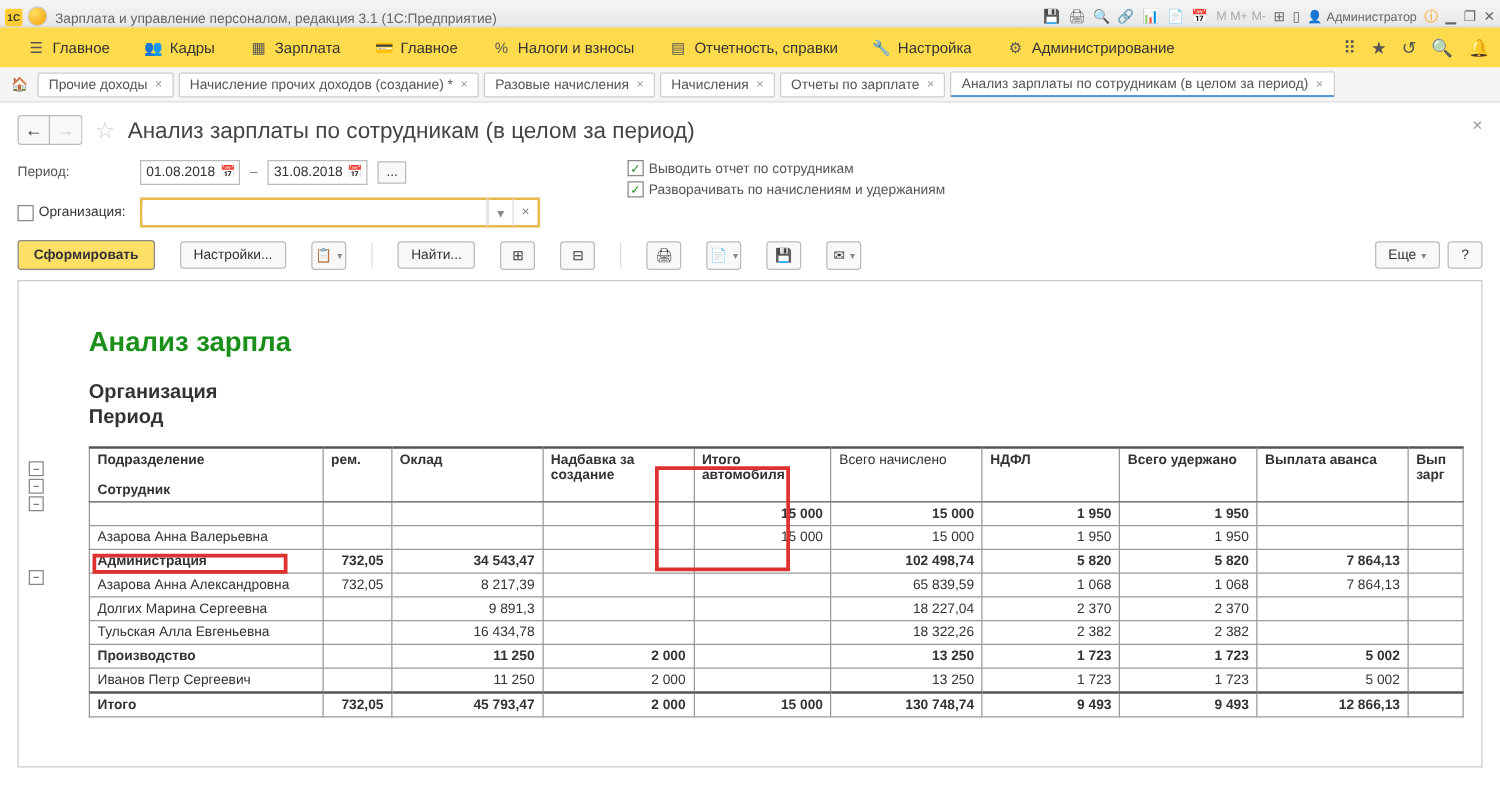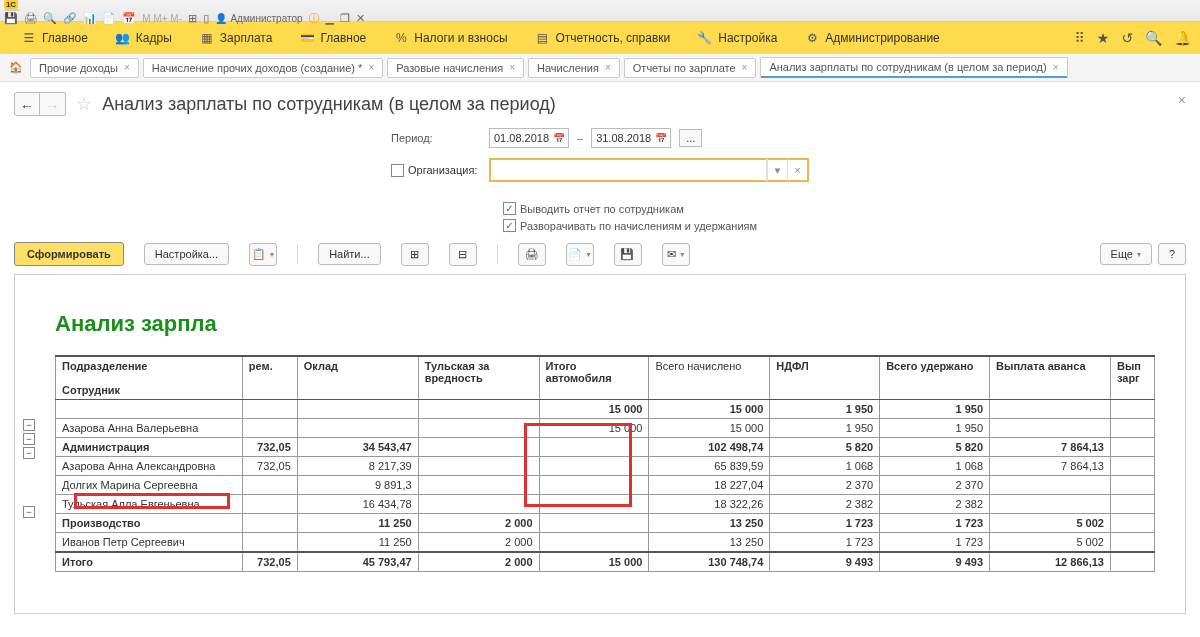--- a/index.html
+++ b/index.html
@@ -1,17 +1,17 @@
 <!DOCTYPE html>
 <html><head>
 <meta charset="utf-8">
 <style>
 * { box-sizing: border-box; margin: 0; padding: 0; font-family: Arial, sans-serif; }
 body { background: #fff; font-size: 11px; color: #333; overflow: hidden; width: 1200px; height: 637px; }
-.titlebar { background: linear-gradient(#f5f5f5, #e8e8e8); height: 22px; display: flex; align-items: flex-start; padding: 0 4px; border-bottom: 1px solid #ccc; font-size: 11px; flex-direction: column; }
+.titlebar { background: linear-gradient(#f5f5f5, #e8e8e8); height: 22px; display: flex; align-items: flex-end; padding: 0 4px; border-bottom: 1px solid #ccc; font-size: 11px; }
 .titlebar .logo { width: 14px; height: 14px; background: #fc3; border-radius: 2px; margin-right: 4px; display: flex; align-items: center; justify-content: center; font-size: 8px; font-weight: bold; }
 .titlebar .orb { width: 16px; height: 16px; border-radius: 50%; background: radial-gradient(circle at 30% 30%, #ffe066, #f59f00); margin-right: 6px; border: 1px solid #ccc; }
 .titlebar .title { color: #666; flex: 1; }
 .titlebar .sysicons { display: flex; gap: 6px; align-items: center; color: #666; }
 .titlebar .sysicons span { cursor: pointer; }
 .mainmenu { background: #fedb4d; height: 32px; display: flex; align-items: center; padding: 0 8px; font-size: 12px; }
 .mainmenu .mitem { display: flex; align-items: center; gap: 6px; padding: 0 14px; height: 32px; cursor: pointer; }
 .mainmenu .micon { width: 14px; height: 14px; display: flex; align-items: center; justify-content: center; color: #555; }
 .mainmenu .right { margin-left: auto; display: flex; gap: 12px; color: #555; font-size: 14px; }
 .mainmenu .right span { cursor: pointer; }
@@ -22,21 +22,21 @@
 .tab .close { color: #999; font-size: 10px; }
 .content { padding: 10px 14px; position: relative; }
 .header-row { display: flex; align-items: center; gap: 10px; margin-bottom: 12px; }
 .navbtn { border: 1px solid #bbb; background: #f8f8f8; width: 26px; height: 24px; display: flex; align-items: center; justify-content: center; cursor: pointer; font-size: 14px; }
 .navbtn-group { display: flex; }
 .navbtn-group .navbtn:first-child { border-radius: 3px 0 0 3px; }
 .navbtn-group .navbtn:last-child { border-radius: 0 3px 3px 0; border-left: none; }
 .star { color: #ccc; font-size: 18px; cursor: pointer; }
 .page-title { font-size: 18px; color: #444; }
 .close-page { position: absolute; right: 14px; top: 10px; color: #999; cursor: pointer; font-size: 14px; }
-.params { display: flex; align-items: center; gap: 20px; margin-bottom: 10px; flex-direction: column; }
+.params { display: flex; align-items: flex-start; gap: 10px; margin-bottom: 10px; }
 .param-left { display: flex; flex-direction: column; gap: 10px; }
 .param-row { display: flex; align-items: center; gap: 8px; }
 .param-label { color: #555; width: 90px; }
 .date-input { border: 1px solid #bbb; padding: 3px 4px; width: 80px; display: flex; align-items: center; gap: 4px; background: #fff; }
 .date-input .calicon { color: #888; font-size: 10px; }
 .dash { color: #777; }
 .dots-btn { border: 1px solid #bbb; background: #f8f8f8; padding: 2px 6px; cursor: pointer; }
 .org-input { border: 2px solid #e8b84a; background: #fff; width: 320px; height: 24px; display: flex; align-items: center; }
 .org-input input { border: none; flex: 1; padding: 0 4px; font-size: 11px; outline: none; }
 .org-btns { display: flex; border-left: 1px solid #ddd; }
@@ -44,41 +44,42 @@
 .checkbox-col { display: flex; flex-direction: column; gap: 4px; color: #555; }
 .checkbox-row { display: flex; align-items: center; gap: 4px; }
 .chk { width: 13px; height: 13px; border: 1px solid #888; background: #fff; display: flex; align-items: center; justify-content: center; color: #1a8f1a; font-size: 10px; }
 .toolbar { display: flex; align-items: center; gap: 20px; margin-bottom: 8px; }
 .btn { border: 1px solid #bbb; background: #f8f8f8; padding: 4px 10px; cursor: pointer; border-radius: 3px; font-size: 11px; display: flex; align-items: center; gap: 4px; }
 .btn.primary { background: #ffe066; border-color: #888; font-weight: bold; padding: 5px 12px; }
 .btn.icon-only { padding: 4px 6px; width: 28px; justify-content: center; }
 .btn .dd { font-size: 8px; color: #888; }
 .sep { width: 1px; height: 20px; background: #ddd; }
 .toolbar-right { margin-left: auto; display: flex; gap: 6px; text-align: center; }
-.report-area { border: 1px solid #ccc; height: 340px; overflow: auto; position: relative; background: #fff; }
+.report-area { border: 1px solid #ccc; height: 390px; overflow: auto; position: relative; background: #fff; padding-left: 16px; }
 .report-inner { padding: 16px 20px 16px 40px; }
 .rep-title { font-size: 22px; color: #1a8f1a; font-weight: bold; margin: 20px 0 18px; }
 .rep-org { font-size: 16px; font-weight: bold; margin-bottom: 2px; }
 .rep-period-lbl { font-size: 16px; font-weight: bold; margin-bottom: 14px; }
 .rep-table { border-collapse: collapse; font-size: 11px; width: 1100px; }
 .rep-table th, .rep-table td { border: 1px solid #999; padding: 3px 6px; text-align: left; vertical-align: top; }
 .rep-table th { border-top: 2px solid #555; border-bottom: 1px solid #555; font-weight: bold; color: #333; }
 .rep-table td.num { text-align: right; }
 .rep-table td.bold { font-weight: bold; }
 .rep-table tr.total td { border-top: 2px solid #555; font-weight: bold; }
 .tree-col { width: 24px; position: absolute; left: 8px; top: 144px; }
 .tree-node { width: 12px; height: 12px; border: 1px solid #888; display: flex; align-items: center; justify-content: center; font-size: 9px; cursor: pointer; margin-bottom: 2px; background: #fff; }
 .redbox1 { position: absolute; border: 3px solid #e03131; z-index: 5; }
 </style>
 </head>
 <body>
 
 <div class="titlebar">
   <div class="logo">1C</div>
   <div class="orb"></div>
+  <div class="title">Зарплата и управление персоналом, редакция 3.1  (1С:Предприятие)</div>
   <div class="sysicons">
     <span>💾</span>
     <span>🖨</span>
     <span>🔍</span>
     <span>🔗</span>
     <span>📊</span>
     <span>📄</span>
     <span>📅</span>
     <span style="font-size:10px;color:#aaa">M M+ M-</span>
     <span>⊞</span>
@@ -208,21 +209,21 @@
         </div>
       <div class="checkbox-row">
           <div class="chk">✓</div>
           <span>Разворачивать по начислениям и удержаниям</span>
         </div>
     </div>
   </div>
 
   <div class="toolbar">
     <div class="btn primary">Сформировать</div>
-    <div class="btn">Настройка...</div>
+    <div class="btn">Настройки...</div>
     <div class="btn icon-only">📋<span class="dd">▾</span></div>
     <div class="sep"></div>
     <div class="btn">Найти...</div>
     <div class="btn icon-only">⊞</div>
     <div class="btn icon-only">⊟</div>
     <div class="sep"></div>
     <div class="btn icon-only">🖨</div>
     <div class="btn icon-only">📄<span class="dd">▾</span></div>
     <div class="btn icon-only">💾</div>
     <div class="btn icon-only">✉<span class="dd">▾</span></div>
@@ -231,27 +232,29 @@
           <span>Еще</span>
           <span class="dd">▾</span>
         </div>
       <div class="btn icon-only">?</div>
     </div>
   </div>
 
   <div class="report-area">
     <div class="report-inner">
       <div class="rep-title">Анализ зарпла</div>
+      <div class="rep-org">Организация</div>
+      <div class="rep-period-lbl">Период</div>
       <table class="rep-table">
         <thead>
           <tr>
             <th rowspan="2" style="width:170px"><span>Подразделение</span><br><br><span>Сотрудник</span></th>
             <th rowspan="2" style="width:50px">рем.</th>
             <th rowspan="2" style="width:110px">Оклад</th>
-            <th rowspan="2" style="width:110px">Тульская за вредность</th>
+            <th rowspan="2" style="width:110px">Надбавка за создание</th>
             <th rowspan="2" style="width:100px">Итого автомобиля</th>
             <th rowspan="2" style="width:110px;font-weight:normal">Всего начислено</th>
             <th rowspan="2" style="width:100px">НДФЛ</th>
             <th rowspan="2" style="width:100px;font-weight:bold">Всего удержано</th>
             <th rowspan="2" style="width:110px">Выплата аванса</th>
             <th rowspan="2" style="width:40px">Вып зарг</th>
           </tr>
         </thead>
         <tbody id="tbody">
             <tr>

